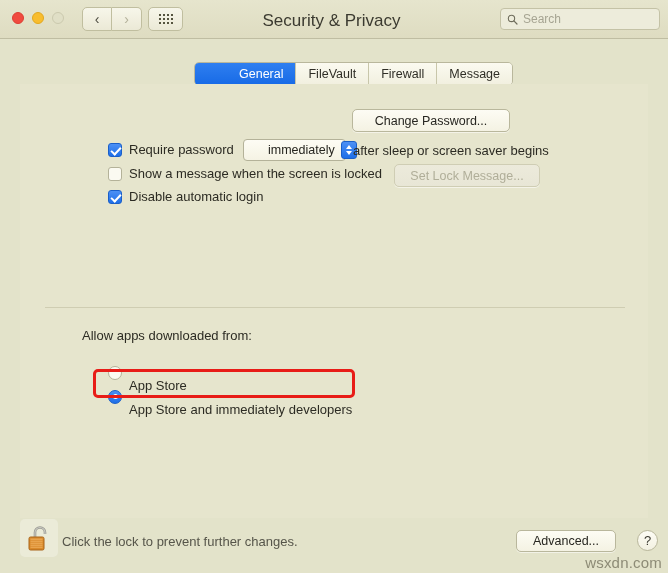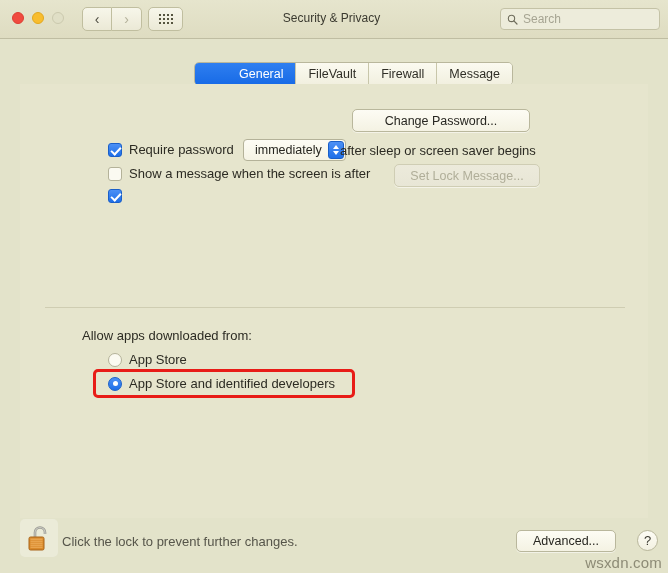--- a/index.html
+++ b/index.html
@@ -95,21 +95,21 @@
     width: 2px; height: 2px;
     background: #55543f;
     display: block;
   }
 
   .wintitle {
     position: absolute;
     left: 0; top: 11px;
     width: 663px;
     text-align: center;
-    font-size: 12px;
+    font-size: 17px;
     color: #3b3a30;
     font-weight: normal;
   }
 
   .searchfield {
     position: absolute;
     right: 8px; top: 8px;
     width: 160px; height: 22px;
     background: #edecdb;
     border: 1px solid #c4c2a6;
@@ -233,21 +233,21 @@
   
   .popup {
     position: absolute;
     height: 22px;
     display: flex;
     align-items: center;
     background: linear-gradient(to bottom, #fdfcf4 0%, #f5f3e4 100%);
     border: 1px solid #b4b299;
     border-radius: 4px;
     box-sizing: border-box;
-    padding-left: 11px;
+    padding-left: 24px;
     padding-right: 2px;
   }
   .popup .val {
     font-size: 12.5px;
     color: #26251f;
     white-space: nowrap;
     margin-right: 6px;
   }
   .popup .stepper {
     width: 16px; height: 18px;
@@ -296,21 +296,21 @@
     border: 1px solid #1a5fc9;
   }
   .radio.on::after {
     content: "";
     position: absolute;
     left: 3.5px; top: 3.5px;
     width: 5px; height: 5px;
     border-radius: 50%;
     background: #ffffff;
   }
-  .radiolabel { font-size: 13px; color: #2c2b23; white-space: nowrap; }
+  .radiolabel { font-size: 13px; color: #2c2b23; white-space: nowrap; margin-top: 26px; }
 
   
   .annotation {
     position: absolute;
     left: 93px; top: 369px;
     width: 262px; height: 29px;
     border: 3px solid #e81c17;
     border-radius: 5px;
     box-sizing: border-box;
     pointer-events: none;
@@ -411,60 +411,61 @@
     <div class="tab">FileVault</div>
     <div class="tab">Firewall</div>
     <div class="tab">Message</div>
   </div>
 
   <div class="panel"></div>
 
   <div class="content">
 
 
-    <div class="pushbtn" style="left:352px; top:109px; width:178px;">Change Password...</div>
+    <div class="pushbtn" style="left:352px; top:109px; width:158px;">Change Password...</div>
 
     <div class="cbrow" style="left:108px; top:142px;text-align:right;">
       <span class="checkbox on"></span>
       <span class="cblabel">Require password</span>
     </div>
 
     <div class="popup" style="left:243px; top:139px; width:103px;">
       <span class="val">immediately</span>
       <span class="stepper">
         <i class="ar up"></i>
           <i class="ar down"></i>
       </span>
     </div>
 
-    <div class="row-text" style="left:340px; top:143px;">after sleep or screen saver begins</div>
+    <div class="row-text" style="left:353px; top:143px;">after sleep or screen saver begins</div>
 
     <div class="cbrow" style="left:108px; top:166px;">
       <span class="checkbox off"></span>
-      <span class="cblabel">Show a message when the screen is after</span>
+      <span class="cblabel">Show a message when the screen is locked</span>
     </div>
 
     <div class="pushbtn disabled" style="left:394px; top:164px; width:146px;">Set Lock Message...</div>
 
     <div class="cbrow" style="left:108px; top:189px;">
       <span class="checkbox on"></span>
+      <span class="cblabel">Disable automatic login</span>
     </div>
 
     <div class="separator"></div>
 
     <div class="row-text" style="left:82px; top:328px;">Allow apps downloaded from:</div>
 
     <div class="radiorow" style="left:108px; top:352px;">
       <span class="radio off"></span>
       <span class="radiolabel">App Store</span>
     </div>
 
     <div class="radiorow" style="left:108px; top:376px;">
       <span class="radio on"></span>
-      <span class="radiolabel">App Store and identified developers</span>
+      <span class="radiolabel">App Store and immediately developers</span>
     </div>
 
     <div class="annotation"></div>
 
     <div class="lockwrap">
       <svg width="26" height="28" viewBox="0 0 26 28">
         <path d="M9 13 V8.5 A5 5 0 0 1 19 8.5 V10" fill="none" stroke="#9a9a92" stroke-width="2.6"></path>
         <path d="M9 13 V8.5 A5 5 0 0 1 19 8.5 V10" fill="none" stroke="#c9c9c2" stroke-width="1.1"></path>
         <rect x="3" y="13" width="15" height="13" rx="1.5" fill="#d98a2b"></rect>
         <rect x="3" y="13" width="15" height="13" rx="1.5" fill="none" stroke="#a9641a" stroke-width="1"></rect>

